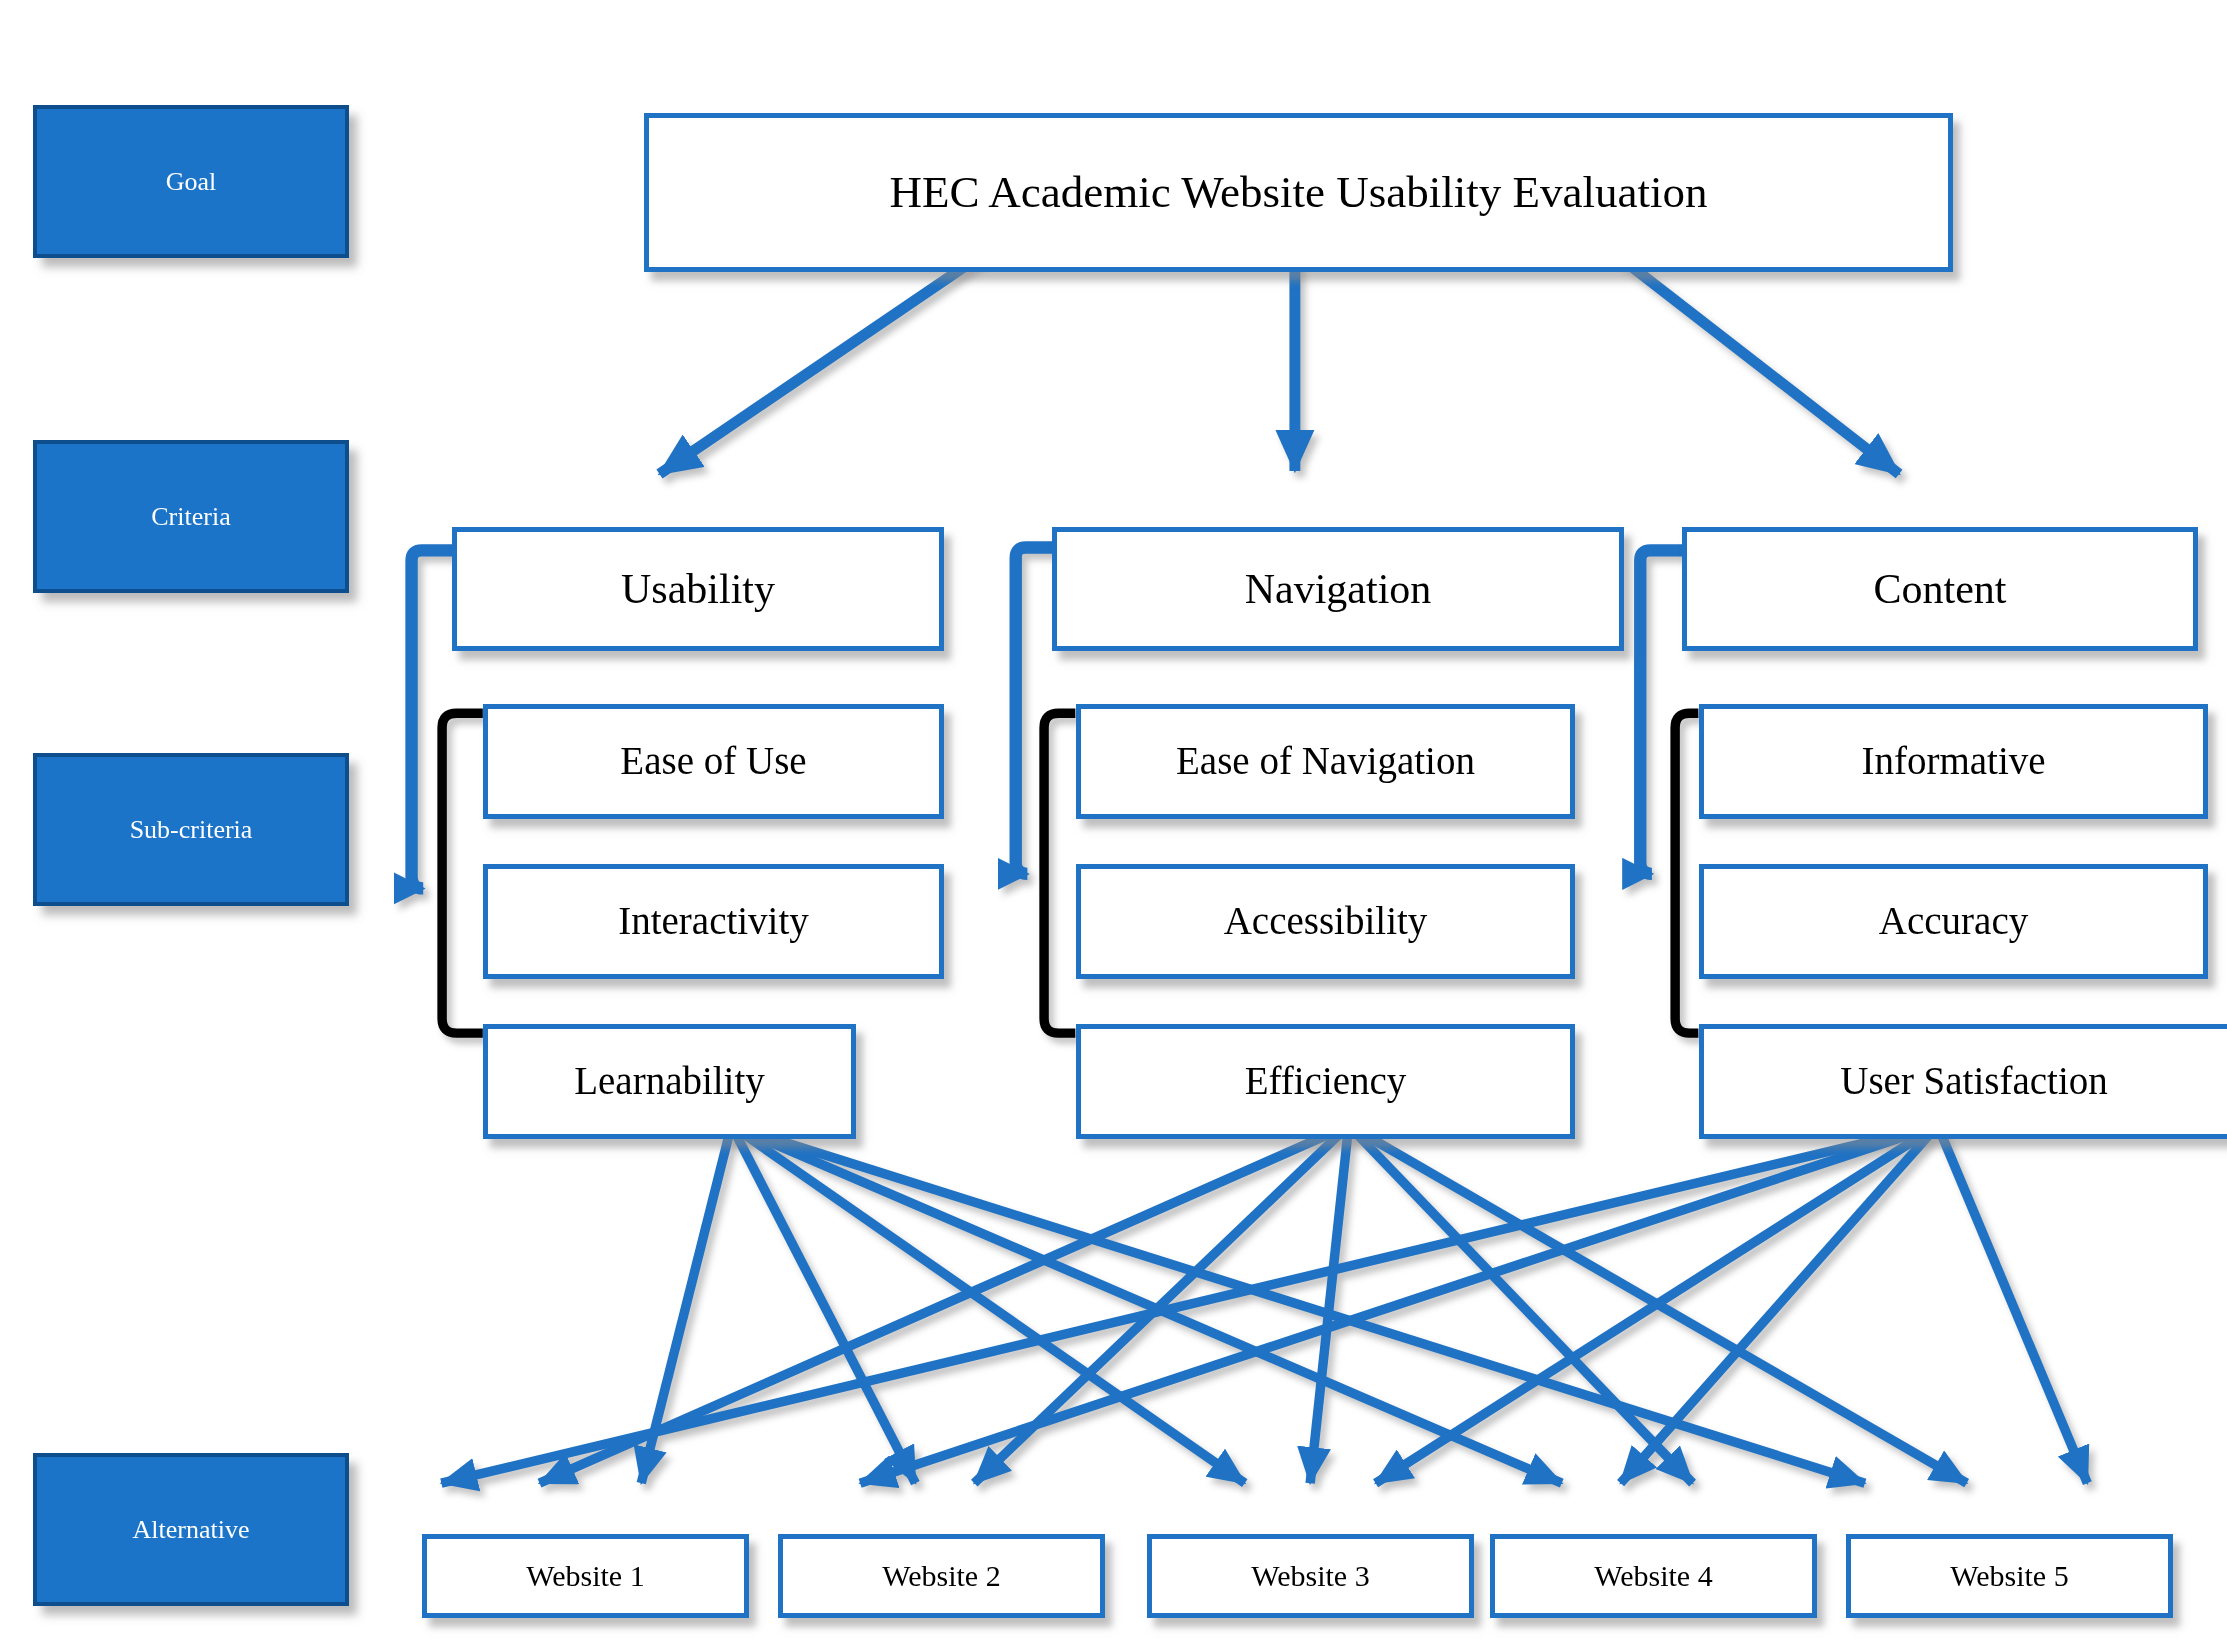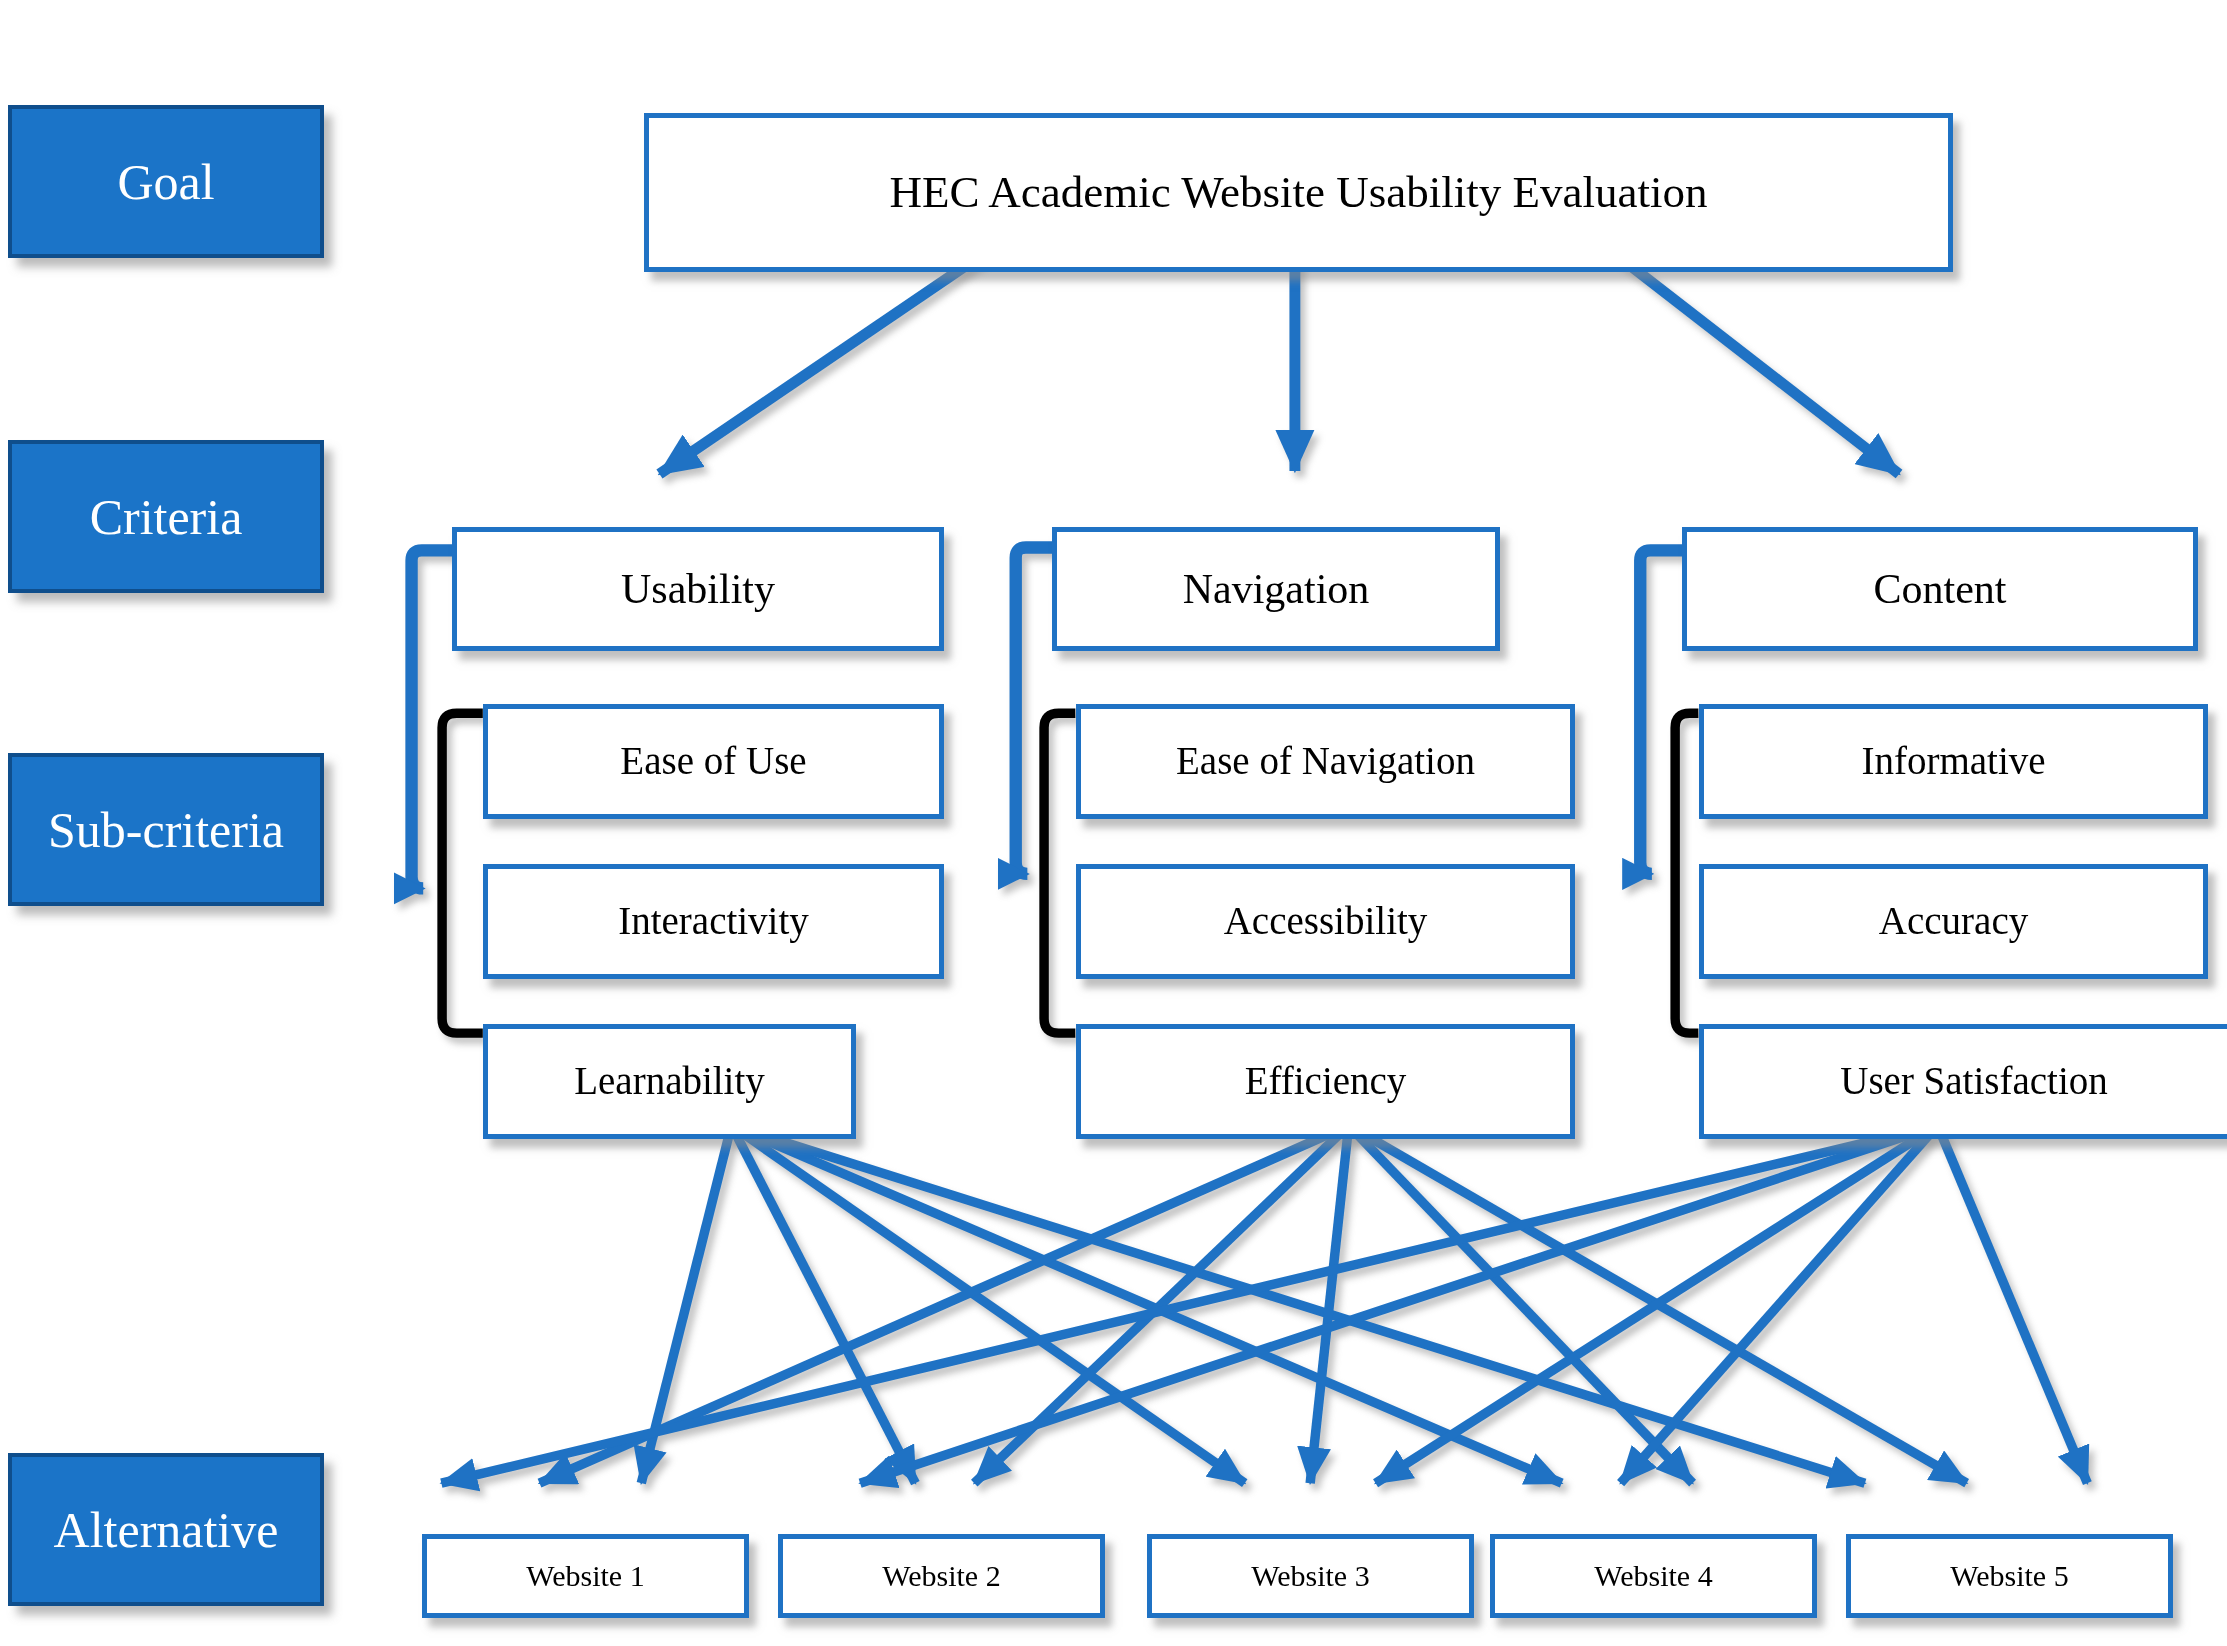--- a/index.html
+++ b/index.html
@@ -15,24 +15,24 @@
   .fan{stroke:var(--blue);stroke-width:13;fill:none;}
   .head{fill:var(--blue);}
   .node{
     position:absolute;box-sizing:border-box;background:var(--boxfill,#fff);
     border:5.1px solid var(--blue);display:flex;align-items:center;justify-content:center;
     text-align:center;box-shadow:7.3px 8.7px 7.3px rgba(140,140,140,.55);z-index:2;
     line-height:1.05;
     margin-top:48px;
   }
   .lvl{
-    position:absolute;box-sizing:border-box;left:8px;width:316px;height:153px;
+    position:absolute;box-sizing:border-box;left:33px;width:316px;height:153px;
     background:var(--labelfill);border:4.4px solid var(--labelborder);
     color:var(--labeltext,#fff);display:flex;align-items:center;justify-content:center;
-    font-size:50px;box-shadow:8.7px 10.2px 8.7px rgba(120,120,120,.5);z-index:2;
+    font-size:26px;box-shadow:8.7px 10.2px 8.7px rgba(120,120,120,.5);z-index:2;
   }
   .title-box{font-size:45px;}
   .crit{font-size:42px;height:124px;top:479px;}
   .sub{font-size:39px;height:115px;}
   .alt{font-size:30px;height:84px;top:1486px;width:327px;}
 </style>
 </head>
 <body>
 
 <div id="canvas" style="--blue: #1f72c4; --labelfill: #1b74c8; --labelborder: #0f4e8c; --cblack: #000000; --boxfill: #ffffff; --text: #000000; --labeltext: #ffffff;">
@@ -79,21 +79,21 @@
   </svg>
 
   <div class="lvl" style="top:105px">Goal</div>
   <div class="lvl" style="top:440px">Criteria</div>
   <div class="lvl" style="top:753px">Sub-criteria</div>
   <div class="lvl" style="top:1453px">Alternative</div>
 
   <div class="node title-box" style="left:644px;top:65px;width:1309px;height:159px">HEC Academic Website Usability Evaluation</div>
 
   <div class="node crit" style="left:452px;width:492px">Usability</div>
-  <div class="node crit" style="left:1052px;width:448px">Navigation</div>
+  <div class="node crit" style="left:1052px;width:572px">Navigation</div>
   <div class="node crit" style="left:1682px;width:516px">Content</div>
 
   <div class="node sub" style="left:483px;top:816px;width:461px">Interactivity</div>
   <div class="node sub" style="left:483px;top:656px;width:461px">Ease of Use</div>
   <div class="node sub" style="left:483px;top:976px;width:373px">Learnability</div>
 
   <div class="node sub" style="left:1076px;top:656px;width:499px">Ease of Navigation</div>
   <div class="node sub" style="left:1076px;top:816px;width:499px">Accessibility</div>
   <div class="node sub" style="left:1076px;top:976px;width:499px">Efficiency</div>
 

